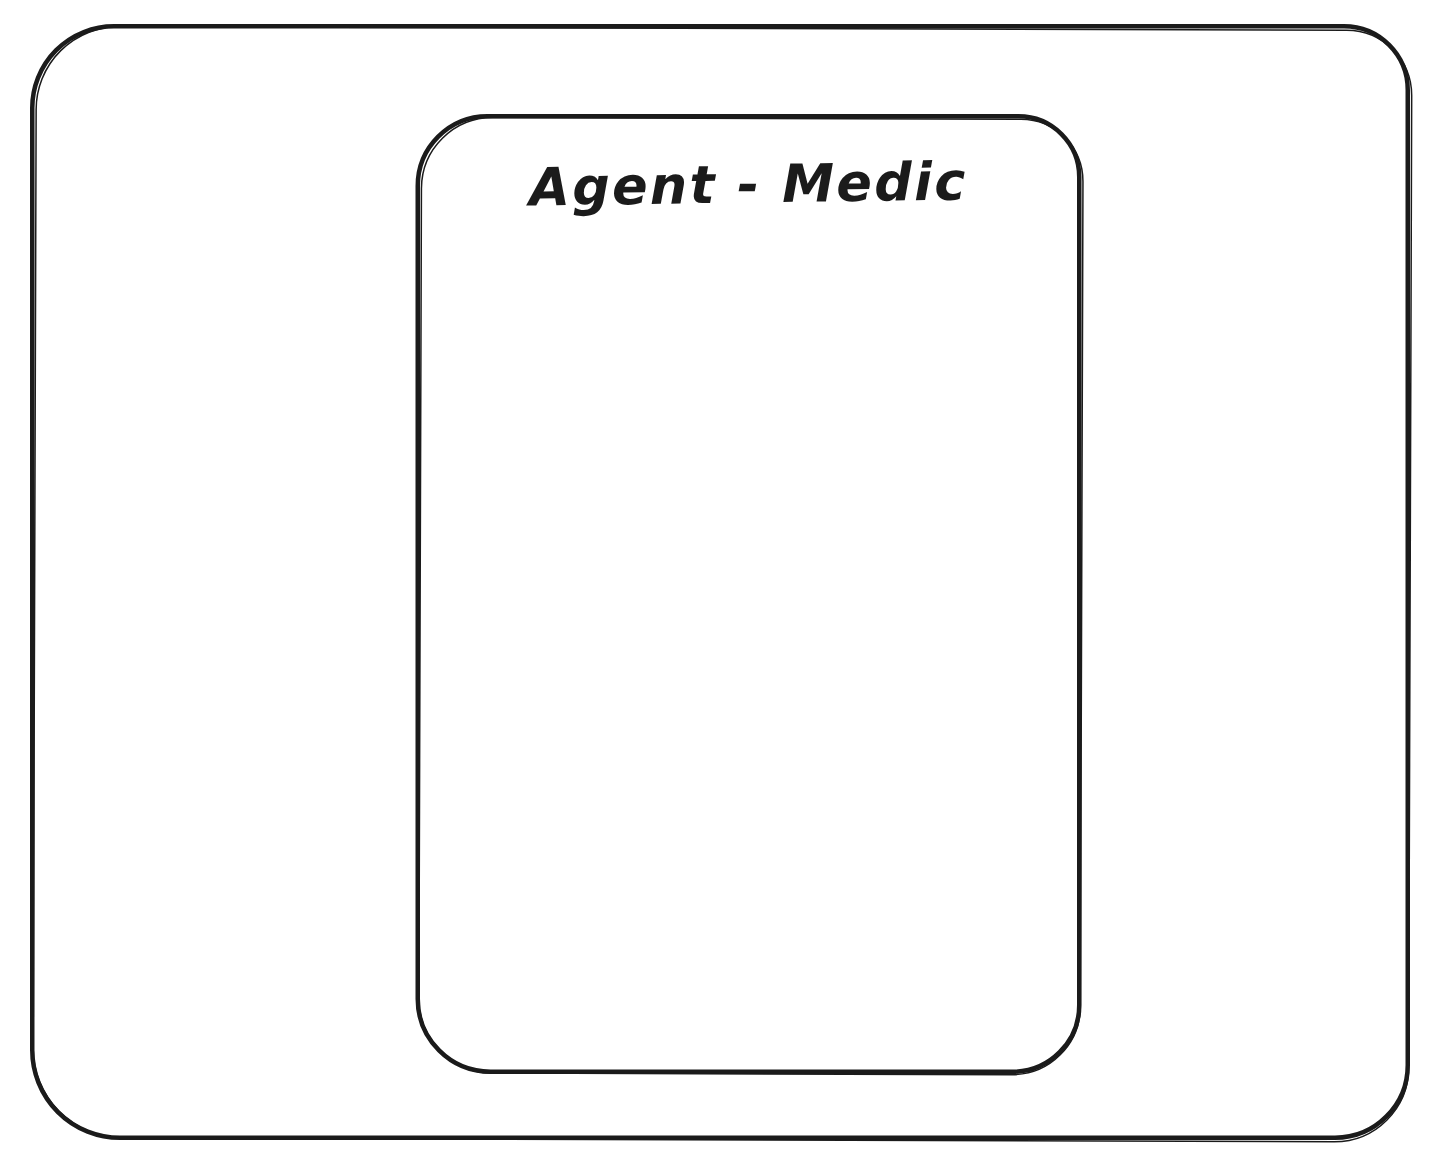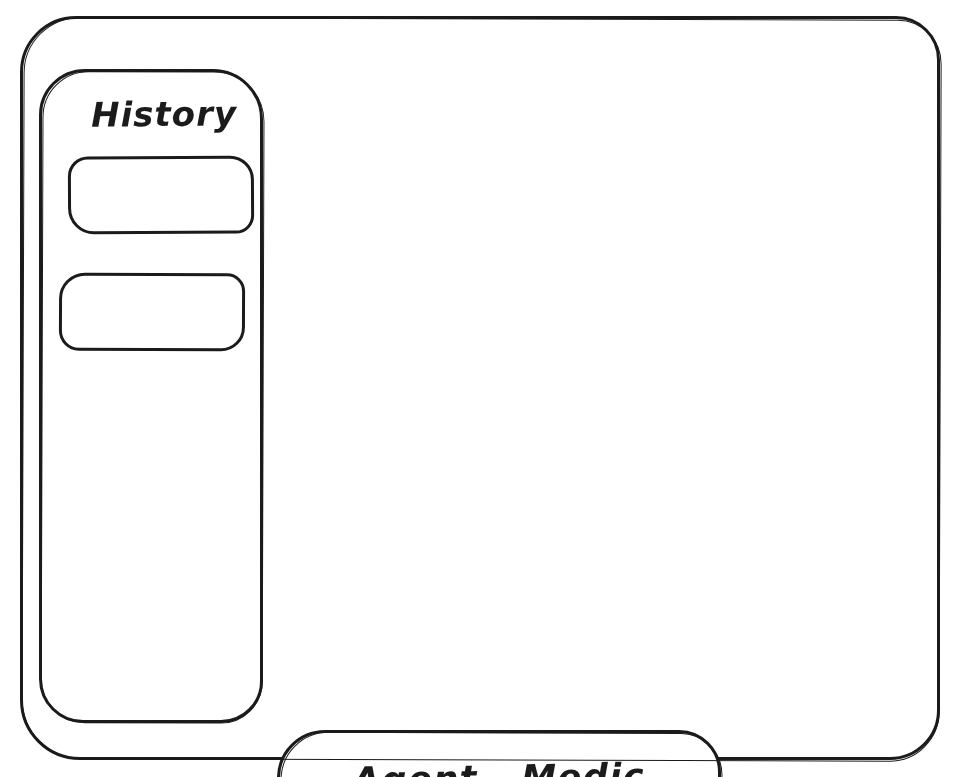--- a/index.html
+++ b/index.html
@@ -73,25 +73,20 @@
     letter-spacing: 1.5px;
   }
 </style>
 </head>
 <body>
 
 <div class="stage">
 
   <div class="abs sketch dbl frame">
 
-    <aside class="abs sketch dbl history-panel">
-      <div class="history-title">History</div>
-      <div class="abs sketch history-item i1"></div>
-      <div class="abs sketch history-item i2"></div>
-    </aside>
 
     <main class="abs sketch dbl chat-panel">
       <div class="chat-title">Agent - Medic</div>
 
     </main>
 
   </div>
 </div>
 
 </body></html>

